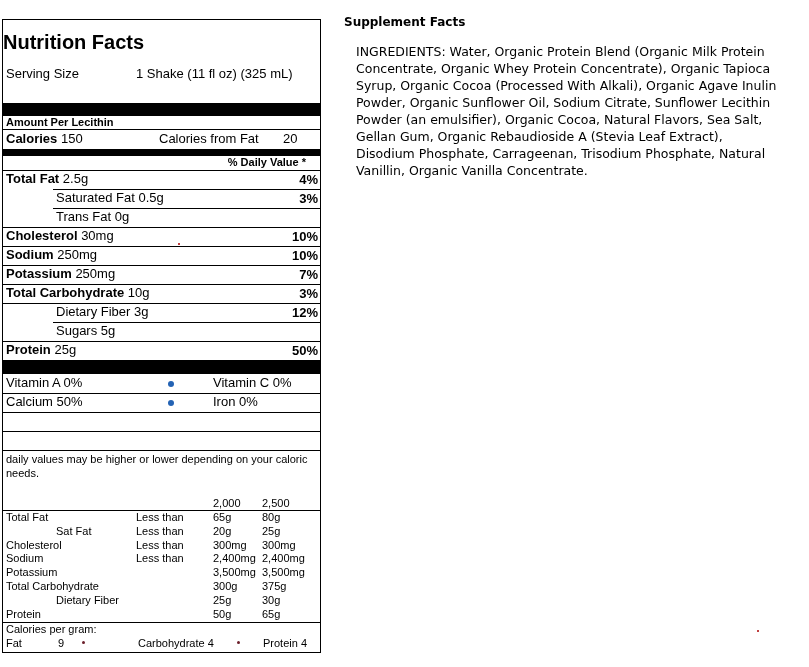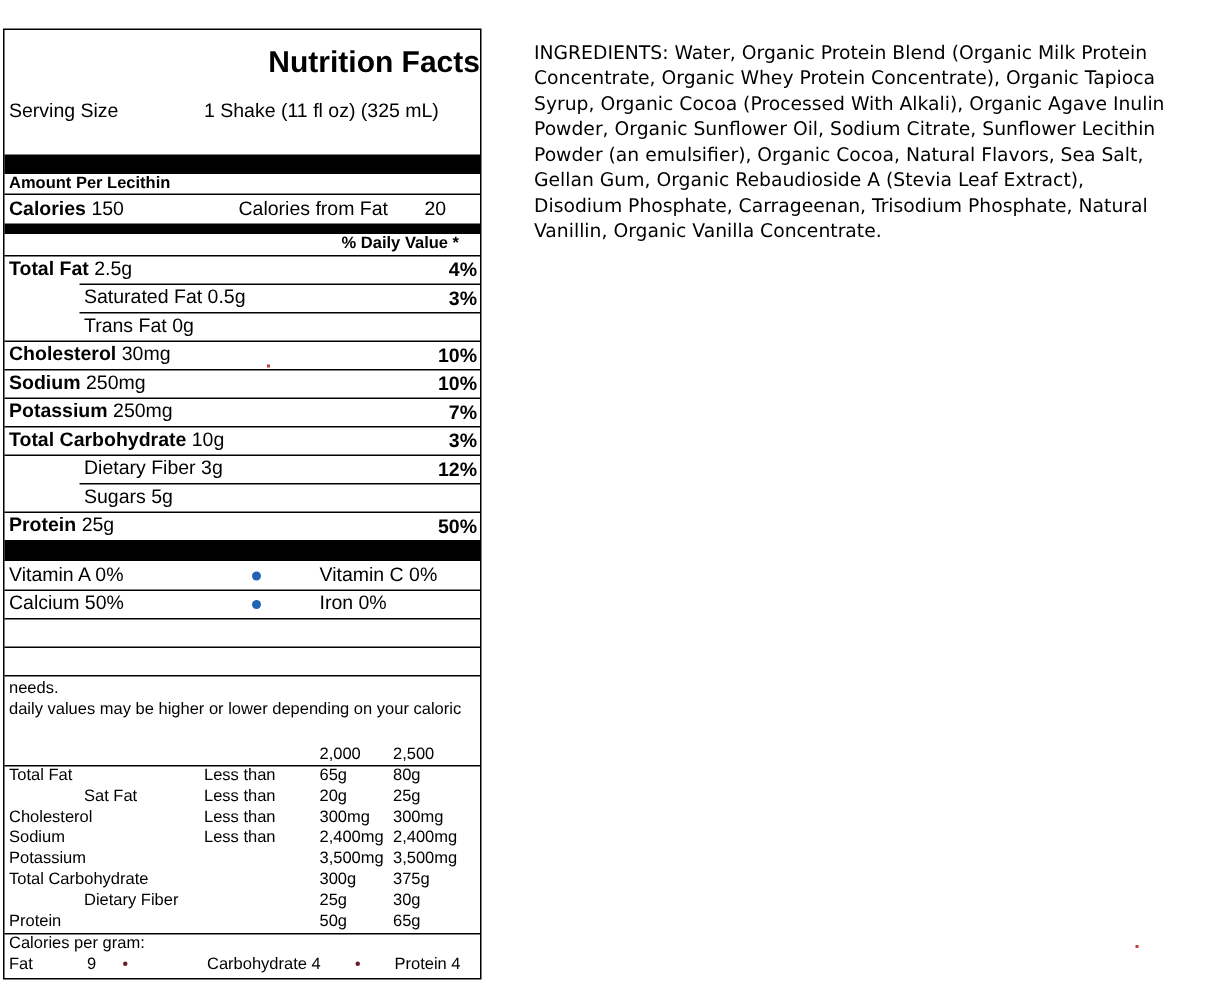--- a/index.html
+++ b/index.html
@@ -3,21 +3,21 @@
 <meta charset="utf-8">
 <style>
   html, body { margin: 0; padding: 0; background: #ffffff; }
   body { width: 809px; height: 667px; position: relative; overflow: hidden; color: #000; }
   .label-box {
     position: absolute; left: 2px; top: 19px; width: 317px; height: 632px;
     border: 1px solid #000; box-sizing: content-box;
     font-family: "Liberation Sans", sans-serif;
   }
   .abs { position: absolute; white-space: nowrap; }
-  .title { left: 0; width: 317px; text-align: right; top: 11px; font-size: 20px; font-weight: bold; }
+  .title { left: 0; width: 317px; text-align: left; top: 11px; font-size: 20px; font-weight: bold; }
   .t13 { font-size: 13px; }
   .t11 { font-size: 11px; }
   .b { font-weight: bold; }
   .bar { position: absolute; left: 0; width: 317px; background: #000; }
   .hl { position: absolute; height: 1px; background: #000; }
   .right { text-align: right; }
   .dot { position: absolute; width: 6px; height: 6px; border-radius: 50%; background: #2463b4; }
   .sdot { position: absolute; width: 3px; height: 3px; border-radius: 50%; background: #6b1e2a; }
   .right-col {
     position: absolute; left: 344px; top: 14px; width: 450px;
@@ -97,22 +97,22 @@
   <div class="hl" style="left:0; width:317px; top:373px;"></div>
 
   <div class="abs t13" style="left:3px; top:374px;">Calcium 50%</div>
   <div class="dot" style="left:165px; top:380px;"></div>
   <div class="abs t13" style="left:210px; top:374px;">Iron  0%</div>
   <div class="hl" style="left:0; width:317px; top:392px;"></div>
   <div class="hl" style="left:0; width:317px; top:411px;"></div>
   <div class="hl" style="left:0; width:317px; top:430px;"></div>
 
   <div class="abs t11" style="left:3px; top:432px; line-height:14px;">
+    <div>daily values may be higher or lower depending on your caloric</div>
     <div>needs.</div>
-    <div>daily values may be higher or lower depending on your caloric</div>
   </div>
 
   <div class="abs t11" style="left:210px; top:477px;">2,000</div>
   <div class="abs t11" style="left:259px; top:477px;">2,500</div>
   <div class="hl" style="left:0; width:317px; top:490px;"></div>
 
   <div>
     <div class="abs t11" style="left:3px; top:491px;">Total Fat</div>
     <div class="abs t11" style="left:133px; top:491px;">Less than</div>
     <div class="abs t11" style="left:210px; top:491px;">65g</div>
@@ -158,14 +158,15 @@
   <div class="sdot" style="left:79px; top:621px;"></div>
   <div class="abs t11" style="left:135px; top:617px;">Carbohydrate 4</div>
   <div class="sdot" style="left:234px; top:621px;"></div>
   <div class="abs t11" style="left:260px; top:617px;">Protein 4</div>
 </div>
 
 <div class="stray" style="left:178px; top:243px;"></div>
 <div class="stray" style="left:757px; top:630px;"></div>
 
 <div class="right-col">
+  <p class="sf-title">Supplement Facts</p>
   <p class="sf-ingredients">INGREDIENTS: Water, Organic Protein Blend (Organic Milk Protein Concentrate, Organic Whey Protein Concentrate), Organic Tapioca Syrup, Organic Cocoa (Processed With Alkali), Organic Agave Inulin Powder, Organic Sunflower Oil, Sodium Citrate, Sunflower Lecithin Powder (an emulsifier), Organic Cocoa, Natural Flavors, Sea Salt, Gellan Gum, Organic Rebaudioside A (Stevia Leaf Extract), Disodium Phosphate, Carrageenan, Trisodium Phosphate, Natural Vanillin, Organic Vanilla Concentrate.</p>
 </div>
 
 </body></html>

